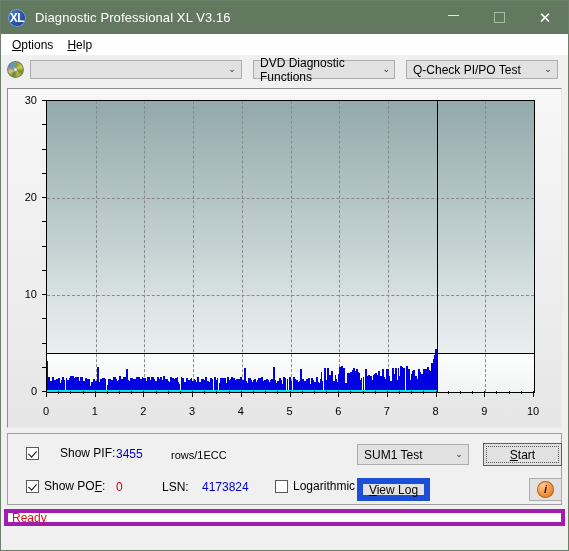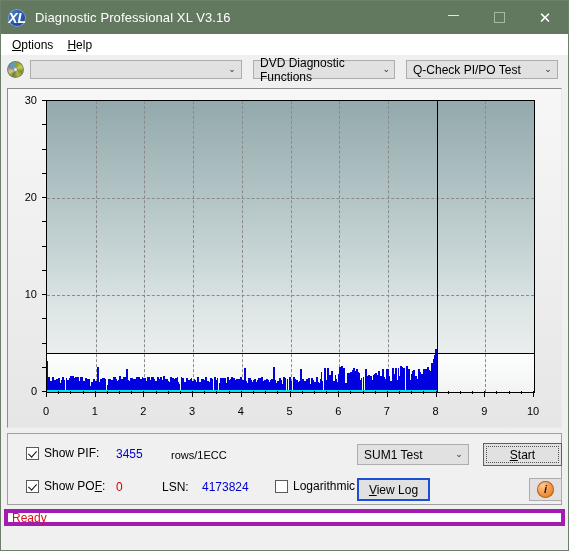--- a/index.html
+++ b/index.html
@@ -25,21 +25,21 @@
   }
   .titlebar-icon{
     width:18px;height:18px;margin-left:7px;margin-right:9px;
     border-radius:50%;
     background:radial-gradient(circle at 35% 30%, #4a79c8 0%, #28529e 55%, #15326e 100%);
     box-shadow:inset 0 0 0 1px #7ea0d8;
     display:flex;align-items:center;justify-content:center;
     flex:0 0 auto;
   }
   .titlebar-icon span{
-    font-size:14px;font-weight:bold;font-style:italic;color:#fff;
+    font-size:12px;font-weight:bold;color:#fff;
     line-height:1;letter-spacing:-0.3px;
   }
   .titlebar-text{
     color:#fff;font-size:13px;letter-spacing:0.1px;
     flex:1 1 auto;
   }
   .wbtns{display:flex;height:33px;flex:0 0 auto;}
   .wbtn{
     width:46px;height:33px;display:flex;align-items:center;justify-content:center;
     color:#dfe7de;font-size:14px;
@@ -165,21 +165,21 @@
   .chkbox.on::after{
     content:"";position:absolute;left:3px;top:1px;width:4px;height:7px;
     border:solid #111;border-width:0 1.6px 1.6px 0;transform:rotate(42deg);
   }
   .lbl{white-space:nowrap;}
   .lbl u{text-decoration:underline;}
   .val-blue{color:#0000d0;}
   .val-red{color:#d00000;}
   .txt{position:absolute;font-size:12px;white-space:nowrap;}
   .btn{
-    position:absolute;background:#e1e1e1;border:2px solid #1d4ed8;
+    position:absolute;background:#e1e1e1;border:6px solid #1d4ed8;
     display:flex;align-items:center;justify-content:center;
     font-size:12px;color:#000;box-sizing:border-box;
   }
   .btn u{text-decoration:underline;}
   .btn-start{
     background:#e1e1e1;border:1px solid #0078d7;
   }
   .btn-start .inner{
     border:1px dotted #555;width:calc(100% - 6px);height:calc(100% - 6px);
     display:flex;align-items:center;justify-content:center;
@@ -796,21 +796,21 @@
       <div class="xtick" style="left: 451.95px; top: 302px; height: 3px;"></div>
       <div class="xtick" style="left: 464.125px; top: 302px; height: 3px;"></div>
       <div class="xtick" style="left: 476.3px; top: 302px; height: 6px;"></div>
       <div class="xtick" style="left: 488.475px; top: 302px; height: 3px;"></div>
       <div class="xtick" style="left: 500.65px; top: 302px; height: 3px;"></div>
       <div class="xtick" style="left: 512.825px; top: 302px; height: 3px;"></div>
       <div class="xtick" style="left: 525px; top: 302px; height: 6px;"></div>
     </div>
 
   <div class="ctrlwrap">
-    <div class="chk" style="left:18px;top:12px;">
+    <div class="chk" style="left:18px;top:12px;gap:16px;">
       <span class="chkbox on"></span>
       <span class="lbl">Show PIF:</span>
     </div>
     <div class="txt val-blue" style="left:108px;top:13px;">3455</div>
     <div class="txt" style="left:163px;top:15px;font-size:11px;">rows/1ECC</div>
 
     <div class="chk" style="left:18px;top:45px;">
       <span class="chkbox on"></span>
       <span class="lbl">Show PO<u>F</u>:</span>
     </div>

